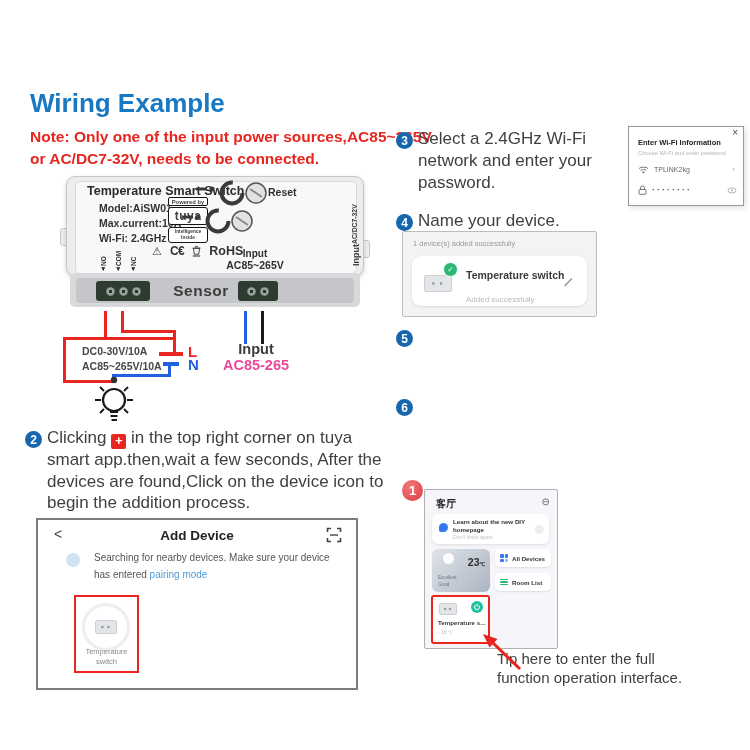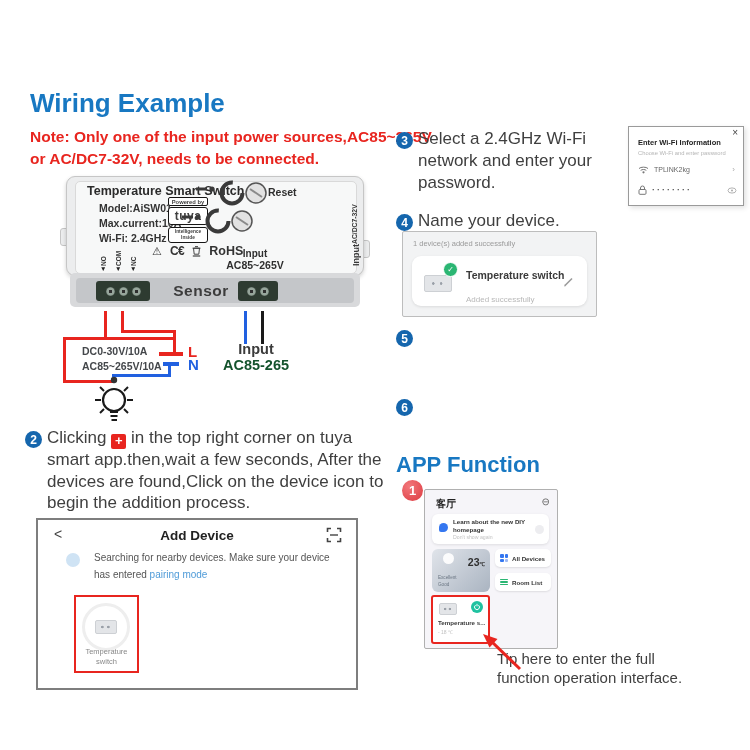--- a/index.html
+++ b/index.html
@@ -170,21 +170,21 @@
         <line x1="34" y1="33" x2="38" y2="37"></line>
     </g>
     <circle cx="24" cy="24" r="11" fill="none" stroke="#1a1a1a" stroke-width="2.2"></circle>
     <path d="M20 36 h8 M20.5 40 h7 M21.5 44 h5.5" stroke="#1a1a1a" stroke-width="2" fill="none"></path>
   </svg>
 
   <div class="wire blue" style="left:244px;top:311px;width:3px;height:33px"></div>
   <div class="wire blk" style="left:261px;top:311px;width:3px;height:33px"></div>
   <div class="abs" style="left:222px;top:341px;width:68px;text-align:center">
     <div style="font-size:14.5px;font-weight:bold;color:#3b3b3b">Input</div>
-    <div style="font-size:14.5px;font-weight:bold;color:#14532d">AC85-265</div>
+    <div style="font-size:14.5px;font-weight:bold;color:#ec4899">AC85-265</div>
   </div>
 
   <div class="stepnum abs" style="left:25px;top:431px">2</div>
   <div class="steptext abs" style="left:47px;top:427px;width:345px">
     <span>Clicking</span>
     <span class="plusicon">+</span>
     <span>in the top right corner on tuya smart app.then,wait a few seconds, After the devices are found,Click on the device icon to begin the addition process.</span>
   </div>
 
   <div class="panel abs" style="left:36px;top:518px;width:318px;height:168px">
@@ -252,21 +252,20 @@
         <path d="M3 10.5 L10 3.5" stroke="#9a9a9a" stroke-width="1.6"></path>
         <path d="M2.2 11.4 l2-.5 -1.5-1.5 z" fill="#9a9a9a"></path>
       </svg>
     </div>
   </div>
 
   <div class="stepnum abs" style="left:396px;top:330px">5</div>
 
   <div class="stepnum abs" style="left:396px;top:399px">6</div>
 
-  <div class="h2 abs" style="left:396px;top:452px">APP Function</div>
 
   <div class="shot abs" style="left:424px;top:489px;width:132px;height:158px">
     <div class="abs" style="left:11px;top:7px;font-size:10px;font-weight:bold;color:#222">客厅</div>
     <div class="abs" style="right:7px;top:6px;font-size:10px;color:#666">⊖</div>
 
     <div class="card abs" style="left:7px;top:24px;width:117px;height:30px;border-radius:6px">
       <span class="abs" style="left:7px;top:9px;width:9px;height:9px;border-radius:50% 50% 50% 2px;background:#3577f0"></span>
       <div class="abs" style="left:21px;top:4px;font-size:6.2px;font-weight:bold;color:#333">Learn about the new DIY</div>
       <div class="abs" style="left:21px;top:12px;font-size:6.2px;font-weight:bold;color:#333">homepage</div>
       <div class="abs" style="left:21px;top:20px;font-size:5.2px;color:#c2c2c2">Don't show again</div>

